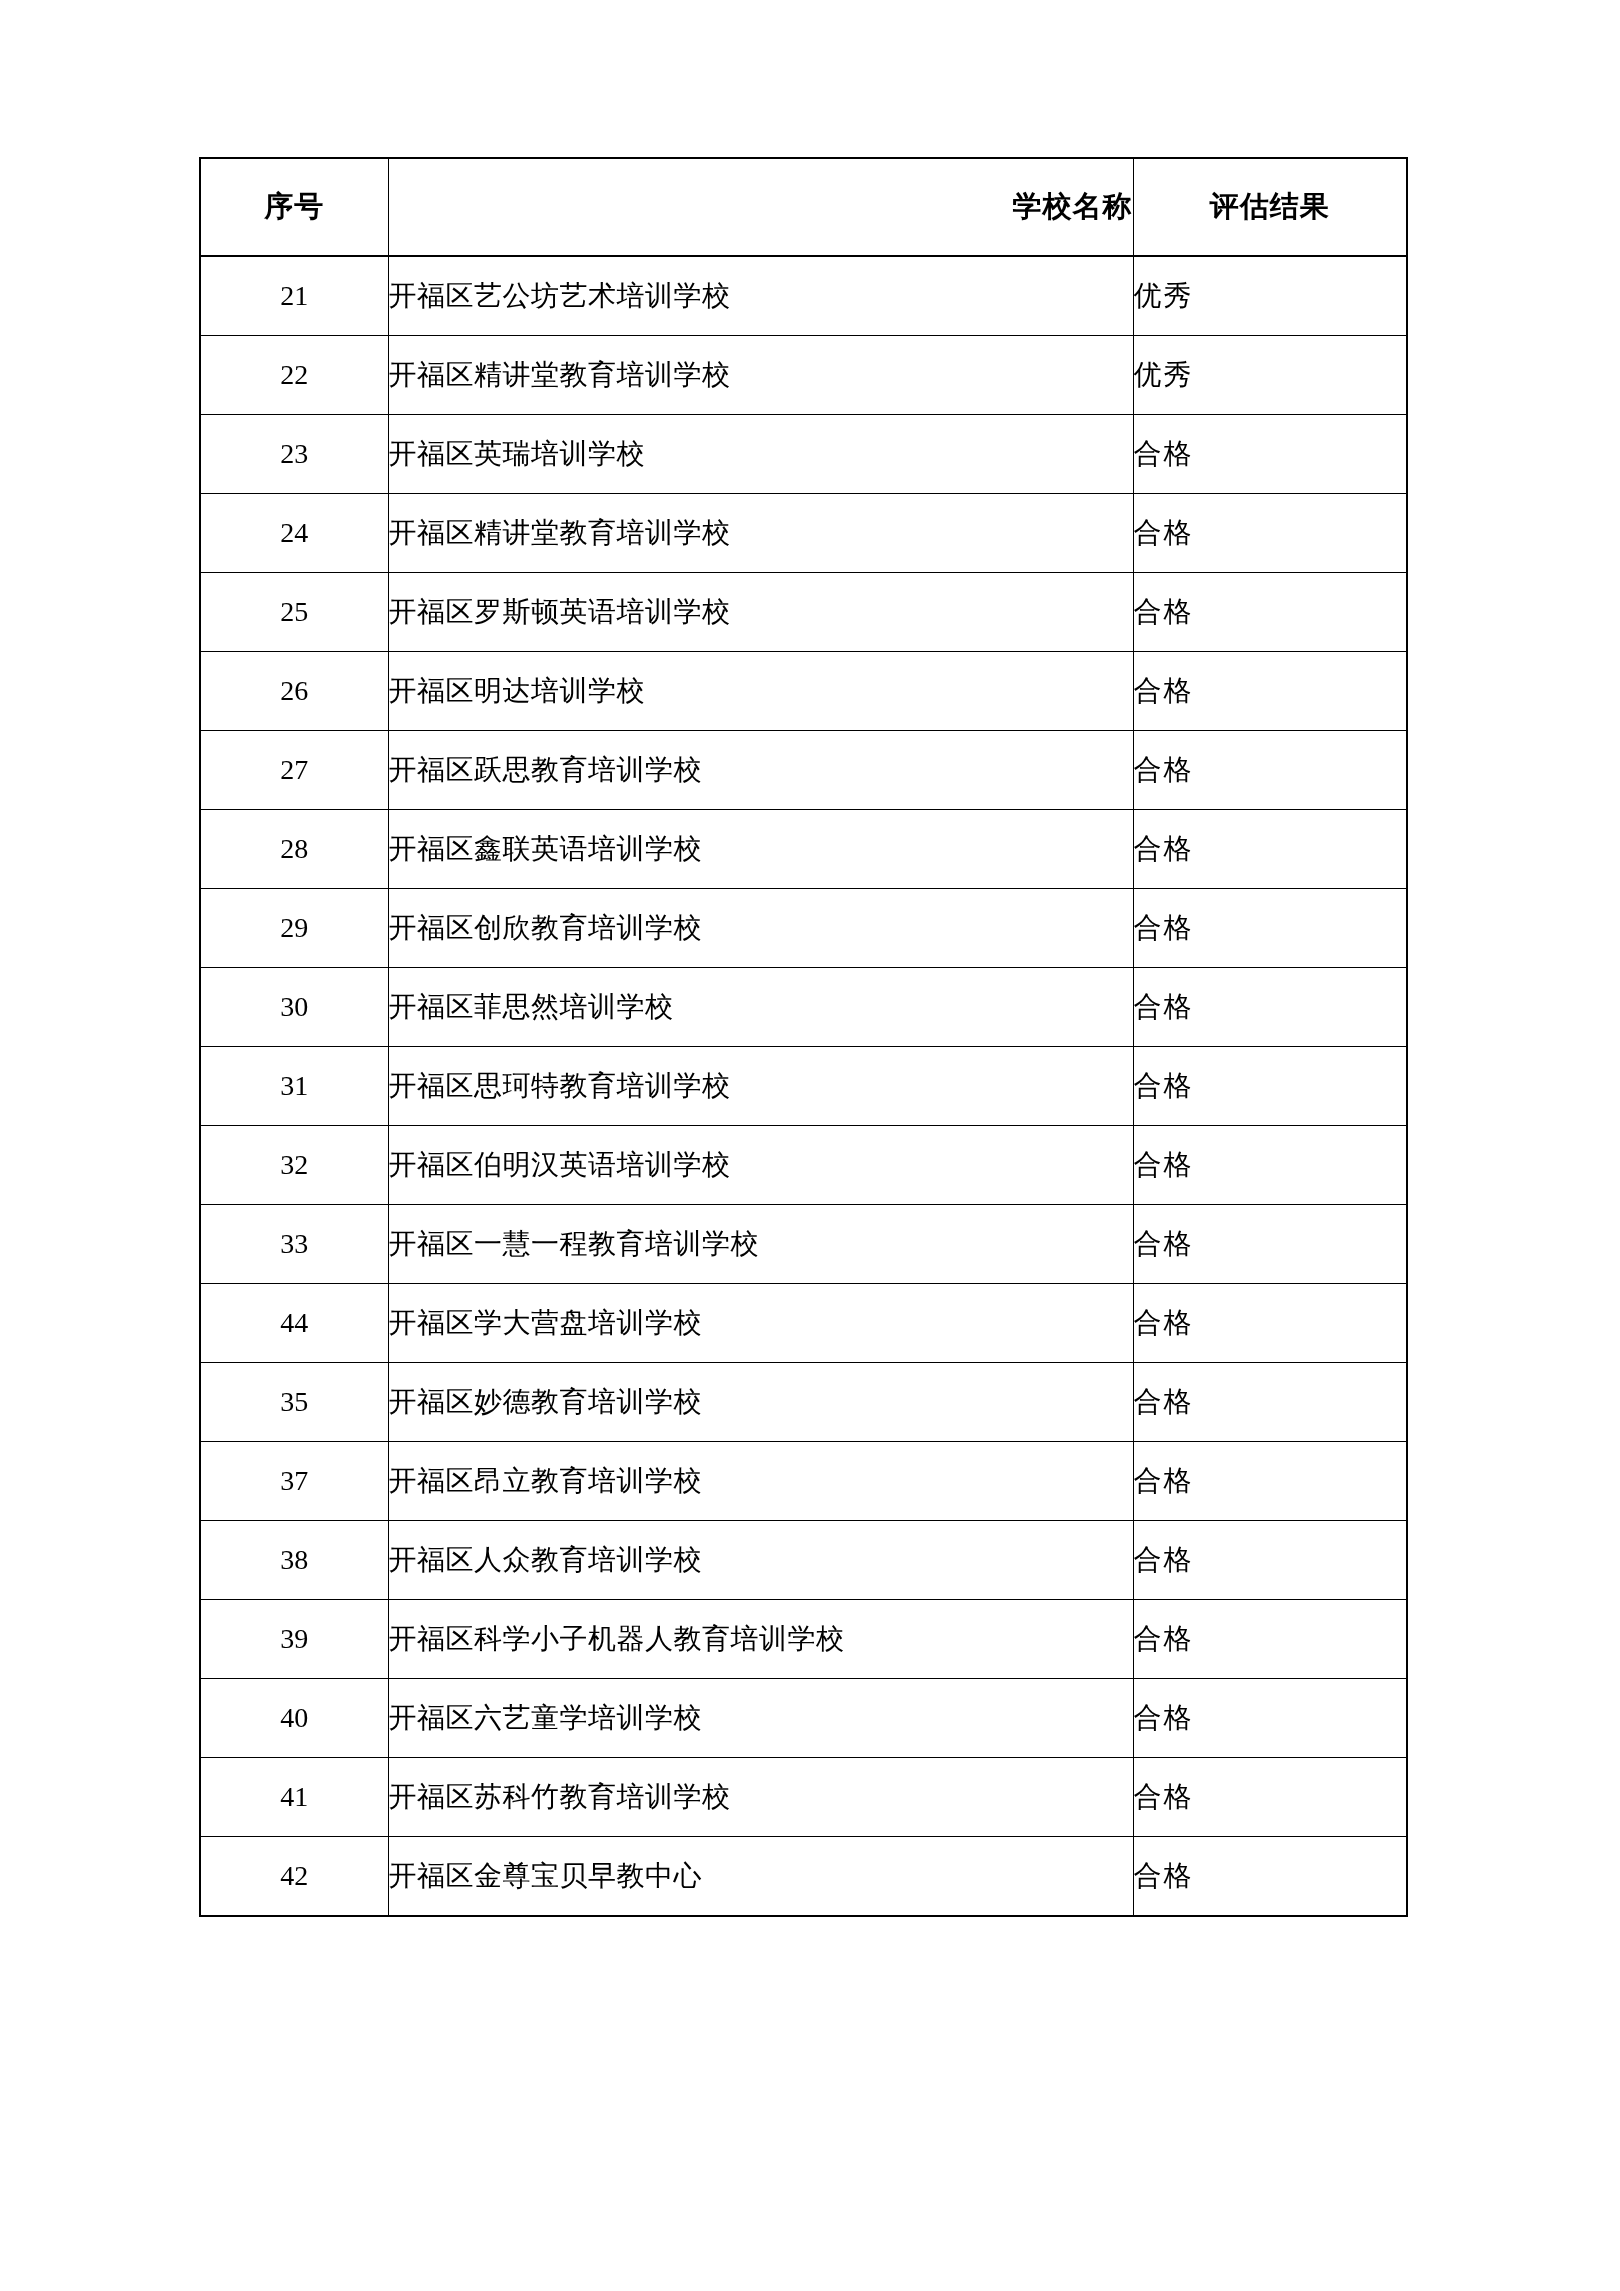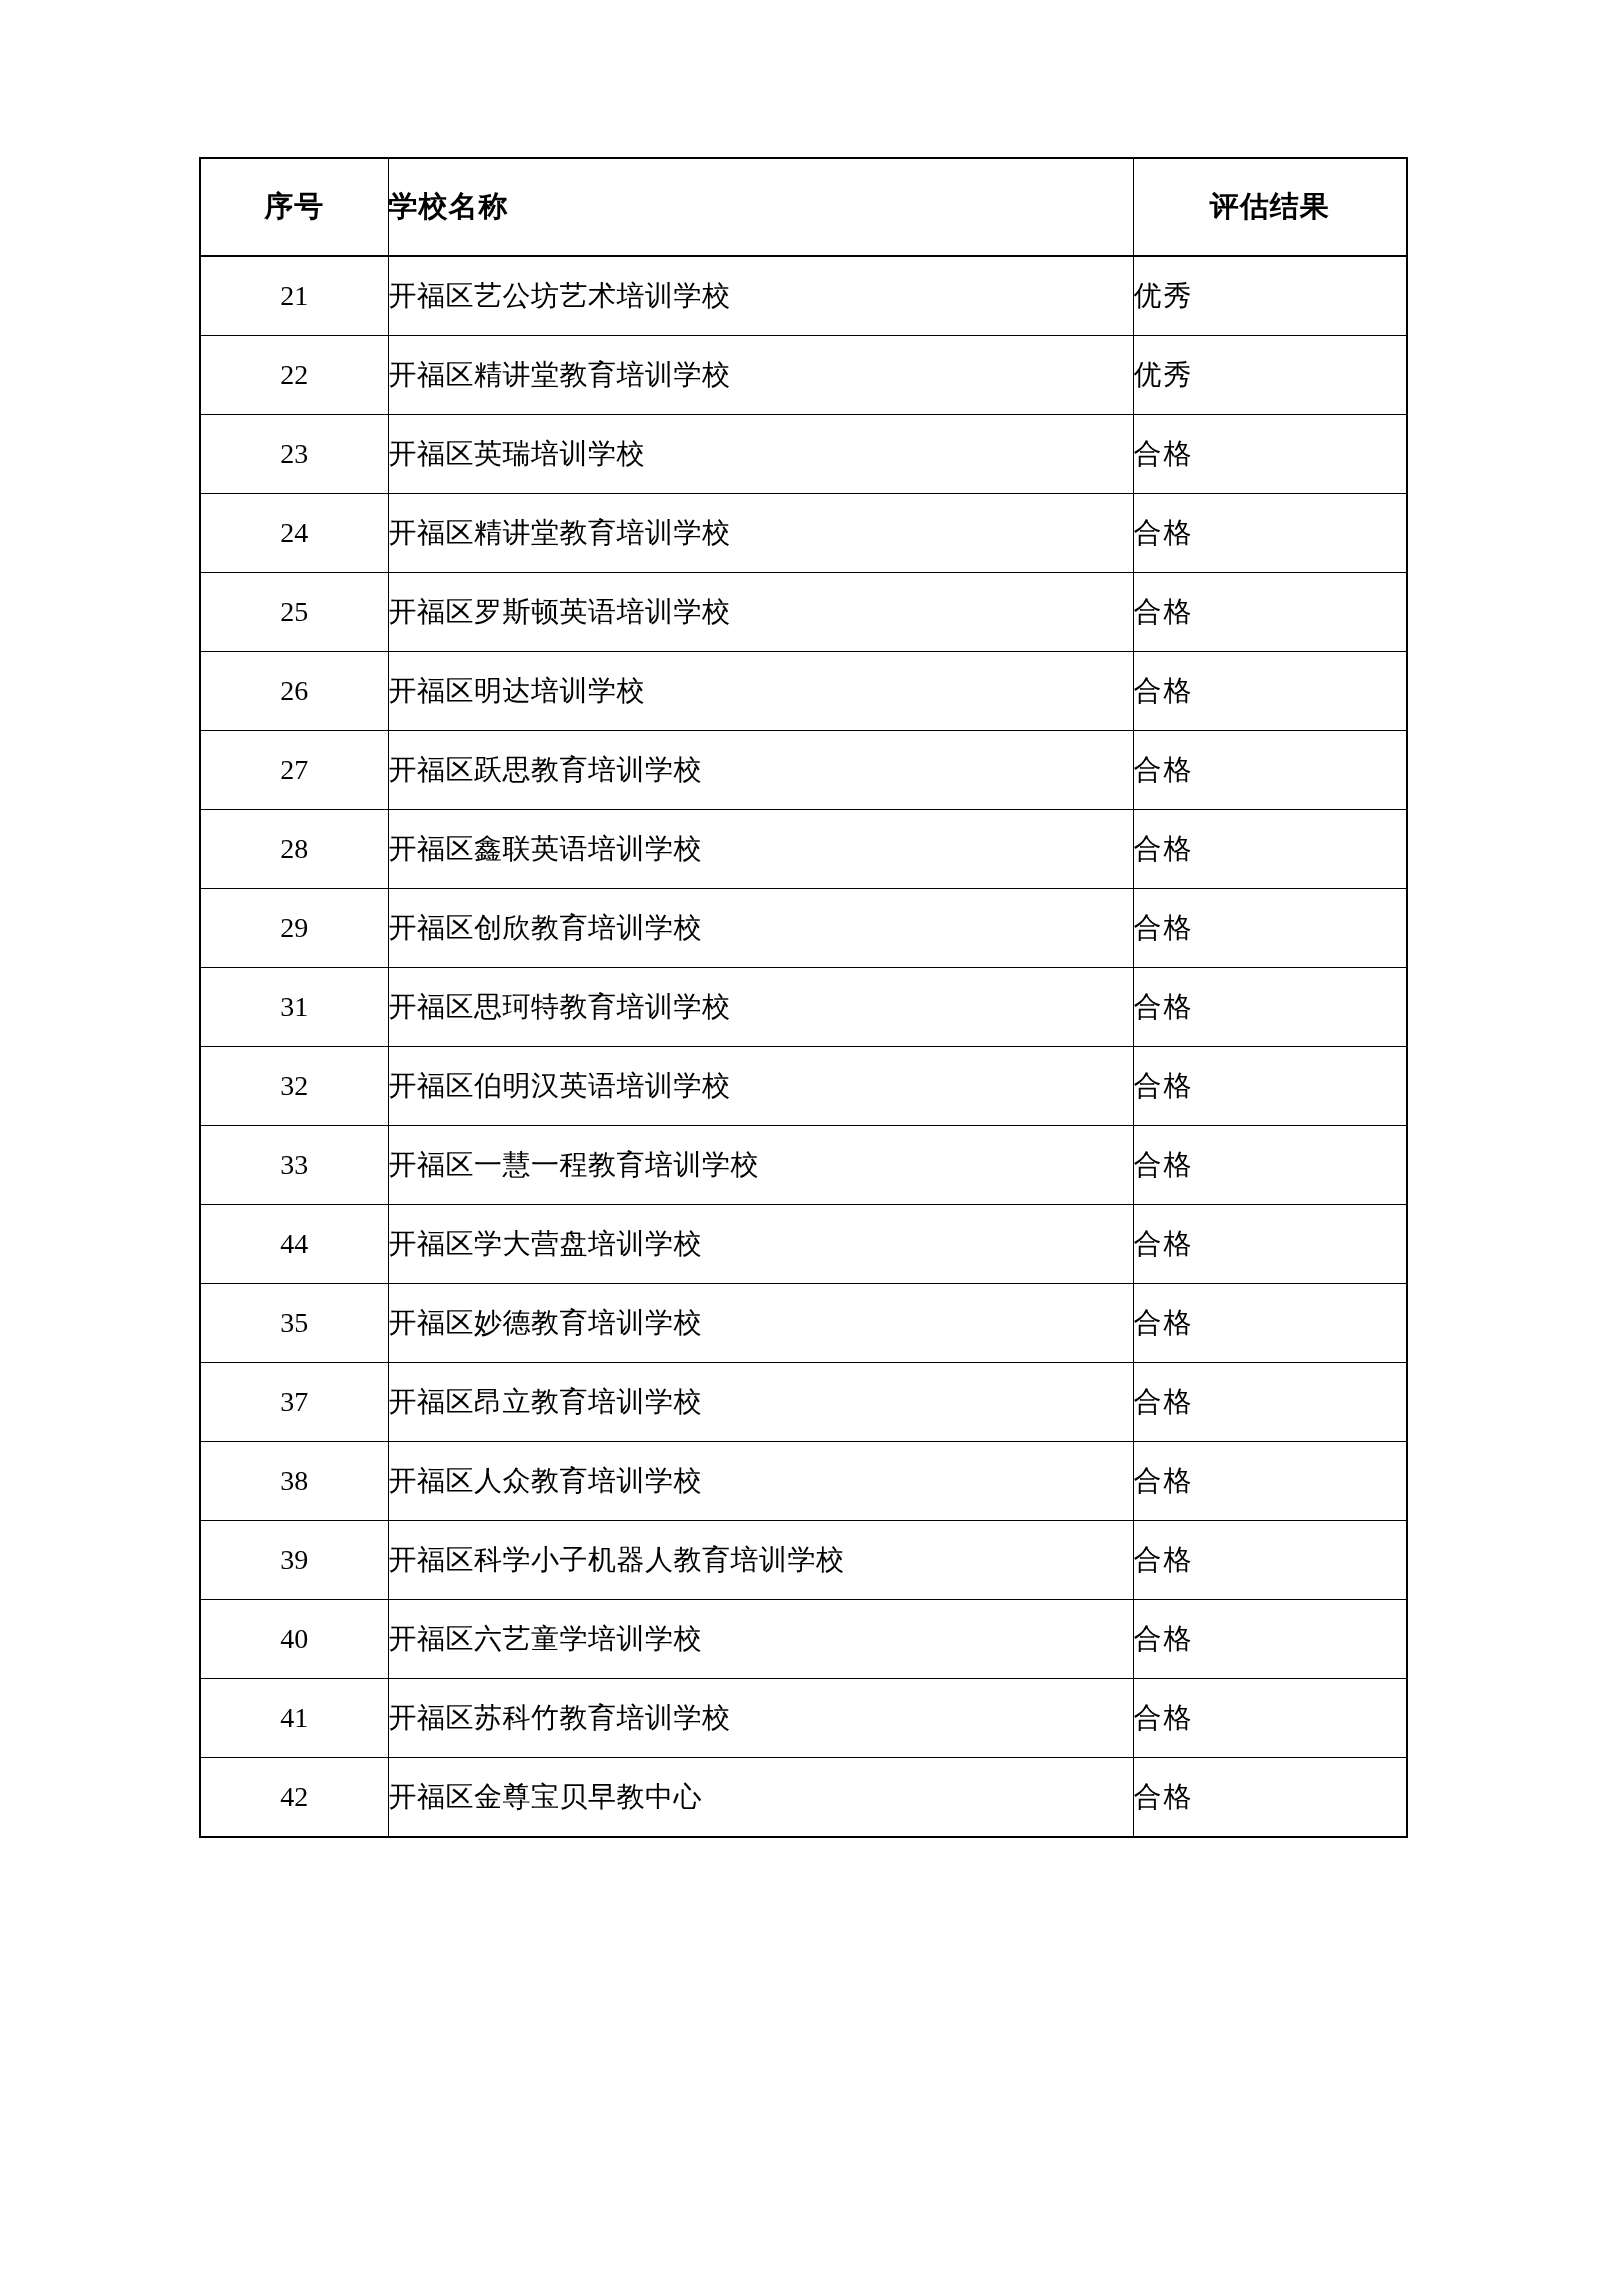--- a/index.html
+++ b/index.html
@@ -47,21 +47,21 @@
   table.eval-table thead th {
     height: 96px;
     font-family: "Liberation Sans", "DejaVu Sans", sans-serif;
     font-weight: bold;
     font-size: 29px;
     letter-spacing: 1px;
     text-align: center;
     border-bottom: 2.9px solid #000000;
   }
   table.eval-table thead th.th-idx  { text-align: center; }
-  table.eval-table thead th.th-name { text-align: left; margin-left: 37px; }
+  table.eval-table thead th.th-name { text-align: right; margin-left: 37px; }
   table.eval-table thead th.th-res  { text-align: center; margin-top: 44px; }
 
   table.eval-table tbody td {
     height: 78px;
     font-size: 28px;
     line-height: 1.15;
   }
   td.cell-index {
     text-align: center;
     font-family: Liberation Serif, serif;
@@ -138,20 +138,25 @@
             <td class="cell-index">28</td>
             <td class="cell-name">开福区鑫联英语培训学校</td>
             <td class="cell-result">合格</td>
           </tr>
           <tr>
             <td class="cell-index">29</td>
             <td class="cell-name">开福区创欣教育培训学校</td>
             <td class="cell-result">合格</td>
           </tr>
           <tr>
+            <td class="cell-index">30</td>
+            <td class="cell-name">开福区菲思然培训学校</td>
+            <td class="cell-result">合格</td>
+          </tr>
+          <tr>
             <td class="cell-index">31</td>
             <td class="cell-name">开福区思珂特教育培训学校</td>
             <td class="cell-result">合格</td>
           </tr>
           <tr>
             <td class="cell-index">32</td>
             <td class="cell-name">开福区伯明汉英语培训学校</td>
             <td class="cell-result">合格</td>
           </tr>
           <tr>

